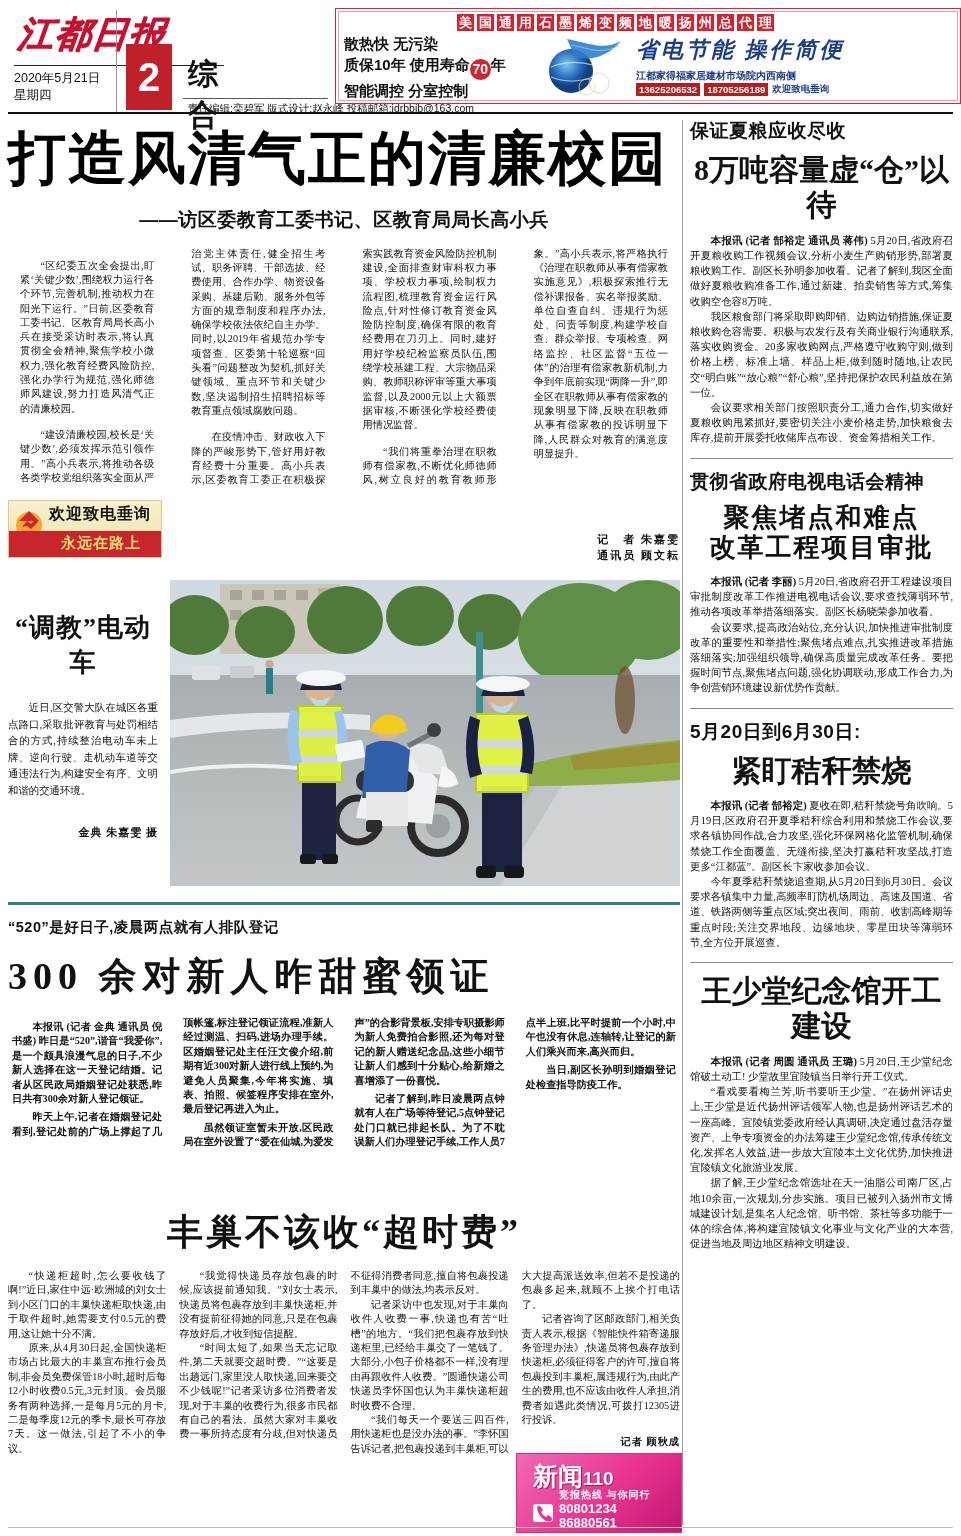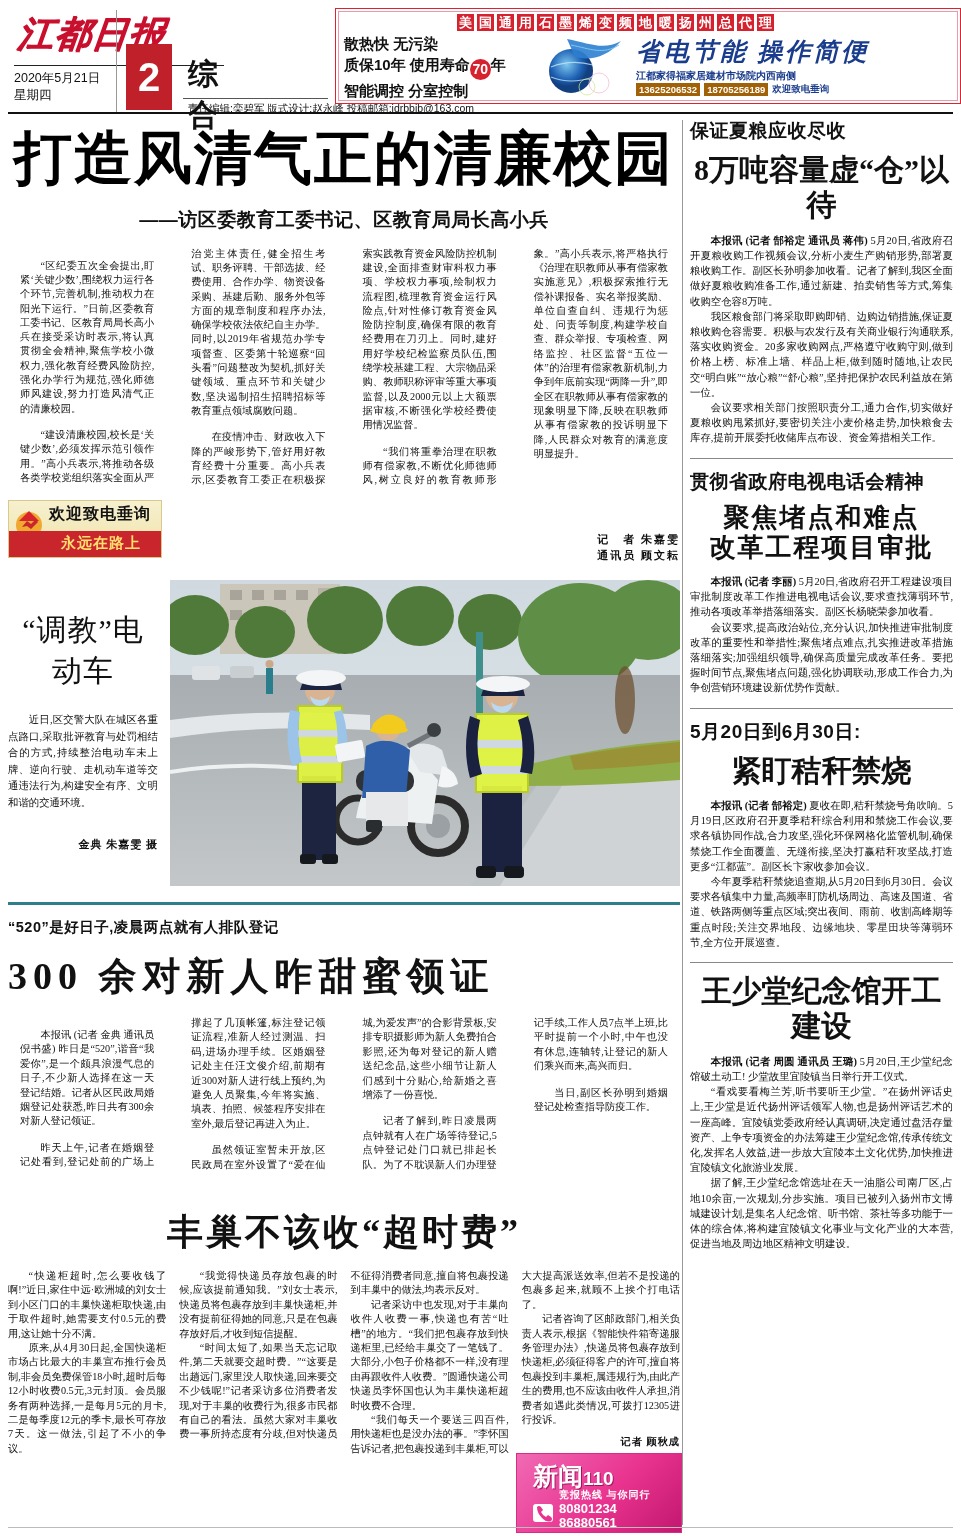--- a/index.html
+++ b/index.html
@@ -64,41 +64,41 @@
     line-height:21px;color:#111;
   }
   .ad-70{display:inline-block;background:#d5222e;color:#fff;border-radius:50%;
     width:21px;height:21px;line-height:21px;text-align:center;font-size:14px;vertical-align:-4px;}
   .ad-globe{
     position:absolute;left:205px;top:22px;width:86px;height:66px;
   }
   .ad-slogan{
     position:absolute;left:300px;top:26px;
     font-family:"Liberation Serif",serif;font-style:italic;font-weight:bold;
-    font-size:25px;color:#1a3c8c;letter-spacing:3px;
+    font-size:22px;color:#1a3c8c;letter-spacing:3px;
   }
   .ad-addr{
     position:absolute;left:300px;top:60px;
     font-size:10px;color:#1a3c8c;font-weight:bold;white-space:nowrap;
   }
   .ad-phones{position:absolute;left:300px;top:74px;display:flex;align-items:center;gap:4px;}
-  .ad-phones .ph{background:#a16207;color:#fff;font-family:"Liberation Sans",sans-serif;font-size:9.5px;font-weight:bold;padding:1px 3px;}
+  .ad-phones .ph{background:#b91c1c;color:#fff;font-family:"Liberation Sans",sans-serif;font-size:9.5px;font-weight:bold;padding:1px 3px;}
   .ad-phones .tail{font-size:9.5px;color:#1a3c8c;font-weight:bold;}
 
   .topdiv{position:absolute;left:8px;right:8px;top:112px;border-top:2px solid #111;}
 
   
   .body-grid{position:absolute;left:8px;top:118px;width:945px;}
   .col-main{position:absolute;left:0;top:0;width:672px;}
   .col-side{position:absolute;left:682px;top:0;width:263px;}
   .vdiv{position:absolute;left:674px;top:2px;height:1405px;border-left:1px solid #999;}
 
   
   .lead-hl{
-    text-align:center;font-size:58px;font-weight:bold;letter-spacing:2px;
+    text-align:left;font-size:58px;font-weight:bold;letter-spacing:2px;
     font-family:"Liberation Serif",serif;line-height:1.15;margin:8px 0 0 0;
     color:#000;
   }
   .lead-sub{
     text-align:center;font-size:19px;font-weight:bold;margin-top:14px;
     font-family:"Liberation Sans",sans-serif;letter-spacing:0.5px;
   }
   .lead-cols{
     margin-top:14px;
     column-count:4;column-gap:13px;column-rule:0;
@@ -115,35 +115,35 @@
   .badge .b1{position:absolute;left:40px;top:3px;font-family:"Liberation Sans",sans-serif;
     font-weight:bold;font-size:16px;color:#111;letter-spacing:1px;}
   .badge .b2{position:absolute;left:0;bottom:0;width:152px;height:26px;background:#c9252d;}
   .badge .b2 span{position:absolute;left:52px;top:3px;color:#ffdf6e;font-weight:bold;font-size:15px;
     font-family:"Liberation Sans",sans-serif;letter-spacing:1px;}
   .badge .emblem{position:absolute;left:4px;top:6px;width:32px;height:32px;}
 
   
   .photoblock{position:absolute;left:0;top:462px;width:672px;}
   .pb-left{position:absolute;left:0;top:0;width:150px;}
-  .pb-title{font-size:30px;font-weight:normal;margin-top:30px;text-align:center;letter-spacing:1px;}
+  .pb-title{font-size:26px;font-weight:bold;margin-top:30px;text-align:center;letter-spacing:1px;}
   .pb-text{margin-top:20px;font-size:10.4px;line-height:16.5px;text-align:justify;text-indent:2em;}
   .pb-credit{margin-top:26px;text-align:right;font-size:11px;font-weight:bold;letter-spacing:1px;}
   .photo{
     position:absolute;left:162px;top:0;width:510px;height:306px;
     background:#9db0bd;overflow:hidden;
   }
   .rulebar{position:absolute;left:0;top:322px;width:672px;border-top:3px solid #2d7f8c;}
 
   
   .a2{position:absolute;left:0;top:800px;width:672px;}
   .a2-kicker{font-family:"Liberation Sans",sans-serif;font-size:14.5px;font-weight:bold;letter-spacing:0.5px;}
   .a2-hl{text-align:left;font-size:38px;font-weight:bold;letter-spacing:6px;margin-top:14px;}
   .a2-cols{margin-top:14px;column-count:4;column-gap:13px;font-size:10.2px;line-height:14.4px;text-align:justify;height:200px;}
-  .a2-cols p{margin:12px;text-indent:2em;}
+  .a2-cols p{margin:4px;text-indent:2em;font-weight:bold;}
 
   
   .a3{position:absolute;left:0;top:1090px;width:672px;}
   .a3-hl{text-align:center;font-size:36px;font-weight:bold;letter-spacing:3px;}
   .a3-cols{margin-top:12px;column-count:4;column-gap:13px;font-size:10.2px;line-height:14.4px;text-align:justify;height:270px;}
   .a3-cols p{margin:0;text-indent:2em;}
 
   .newsad{
     position:absolute;left:508px;top:1335px;width:164px;height:78px;
     background:linear-gradient(135deg,#f06ab4,#e9338f 55%,#c2186f);

